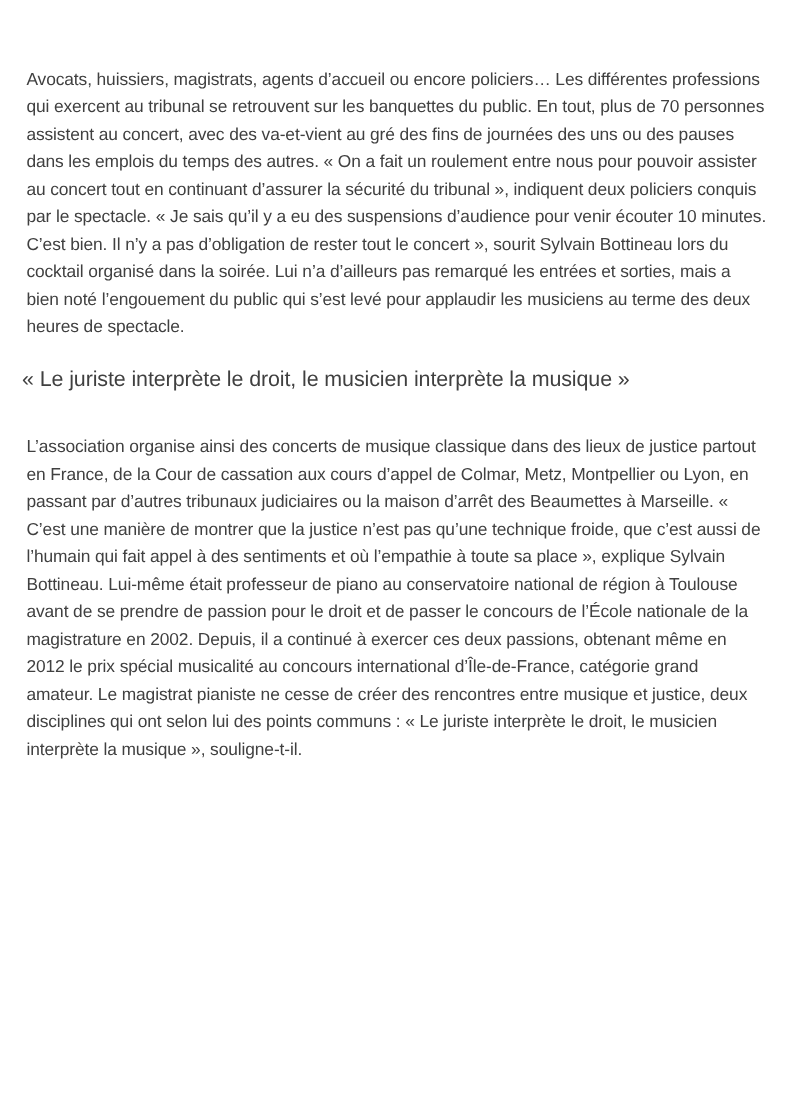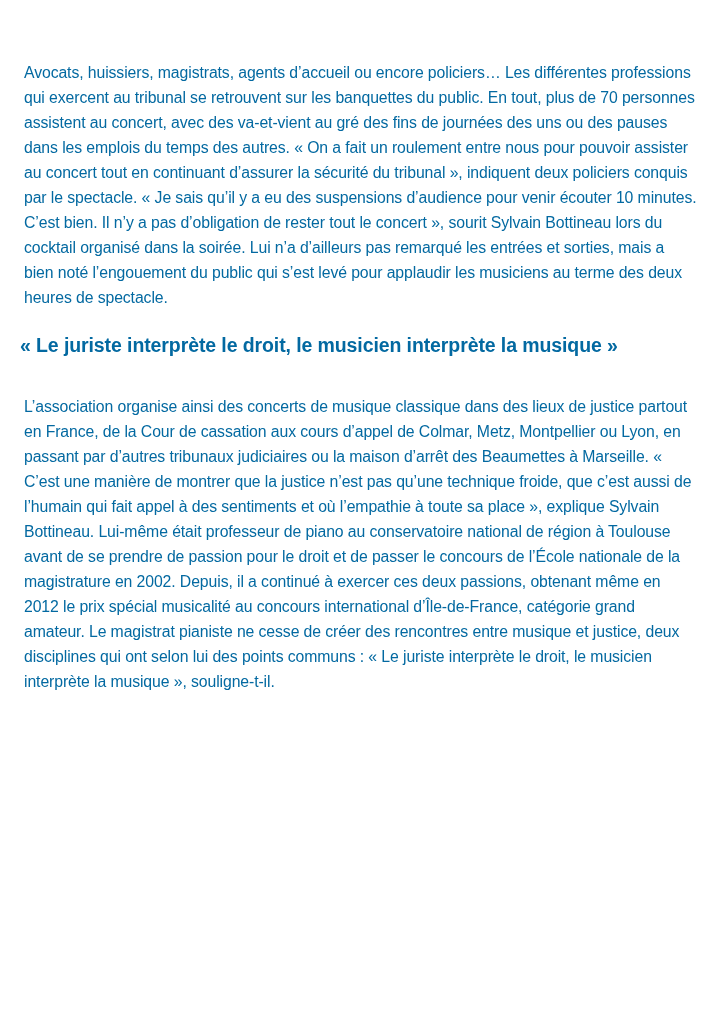--- a/index.html
+++ b/index.html
@@ -16,30 +16,30 @@
   .article {
     box-sizing: border-box;
     width: 720px;
     padding: 60px 23px 0 24px;
   }
   .article p {
     margin: 0;
     font-size: 15.8px;
     line-height: 25px;
     letter-spacing: -0.1px;
-    color: #0369a1;
+    color: #404040;
     text-align: left;
   }
   .article h2 {
     margin: 21px 0 35px -4px;
     font-size: 19.5px;
     line-height: 28px;
-    font-weight: 700;
+    font-weight: 400;
     letter-spacing: -0.1px;
-    color: #0369a1;
+    color: #404040;
   }
 </style>
 </head>
 <body>
 
 <main class="article">
   <p>Avocats, huissiers, magistrats, agents d’accueil ou encore policiers… Les différentes professions qui exercent au tribunal se retrouvent sur les banquettes du public. En tout, plus de 70 personnes assistent au concert, avec des va-et-vient au gré des fins de journées des uns ou des pauses dans les emplois du temps des autres. « On a fait un roulement entre nous pour pouvoir assister au concert tout en continuant d’assurer la sécurité du tribunal », indiquent deux policiers conquis par le spectacle. « Je sais qu’il y a eu des suspensions d’audience pour venir écouter 10 minutes. C’est bien. Il n’y a pas d’obligation de rester tout le concert », sourit Sylvain Bottineau lors du cocktail organisé dans la soirée. Lui n’a d’ailleurs pas remarqué les entrées et sorties, mais a bien noté l’engouement du public qui s’est levé pour applaudir les musiciens au terme des deux heures de spectacle.</p>
   <h2>« Le juriste interprète le droit, le musicien interprète la musique »</h2>
   <p>L’association organise ainsi des concerts de musique classique dans des lieux de justice partout en France, de la Cour de cassation aux cours d’appel de Colmar, Metz, Montpellier ou Lyon, en passant par d’autres tribunaux judiciaires ou la maison d’arrêt des Beaumettes à Marseille. « C’est une manière de montrer que la justice n’est pas qu’une technique froide, que c’est aussi de l’humain qui fait appel à des sentiments et où l’empathie à toute sa place », explique Sylvain Bottineau. Lui-même était professeur de piano au conservatoire national de région à Toulouse avant de se prendre de passion pour le droit et de passer le concours de l’École nationale de la magistrature en 2002. Depuis, il a continué à exercer ces deux passions, obtenant même en 2012 le prix spécial musicalité au concours international d’Île-de-France, catégorie grand amateur. Le magistrat pianiste ne cesse de créer des rencontres entre musique et justice, deux disciplines qui ont selon lui des points communs : « Le juriste interprète le droit, le musicien interprète la musique », souligne-t-il.</p>
 </main>

